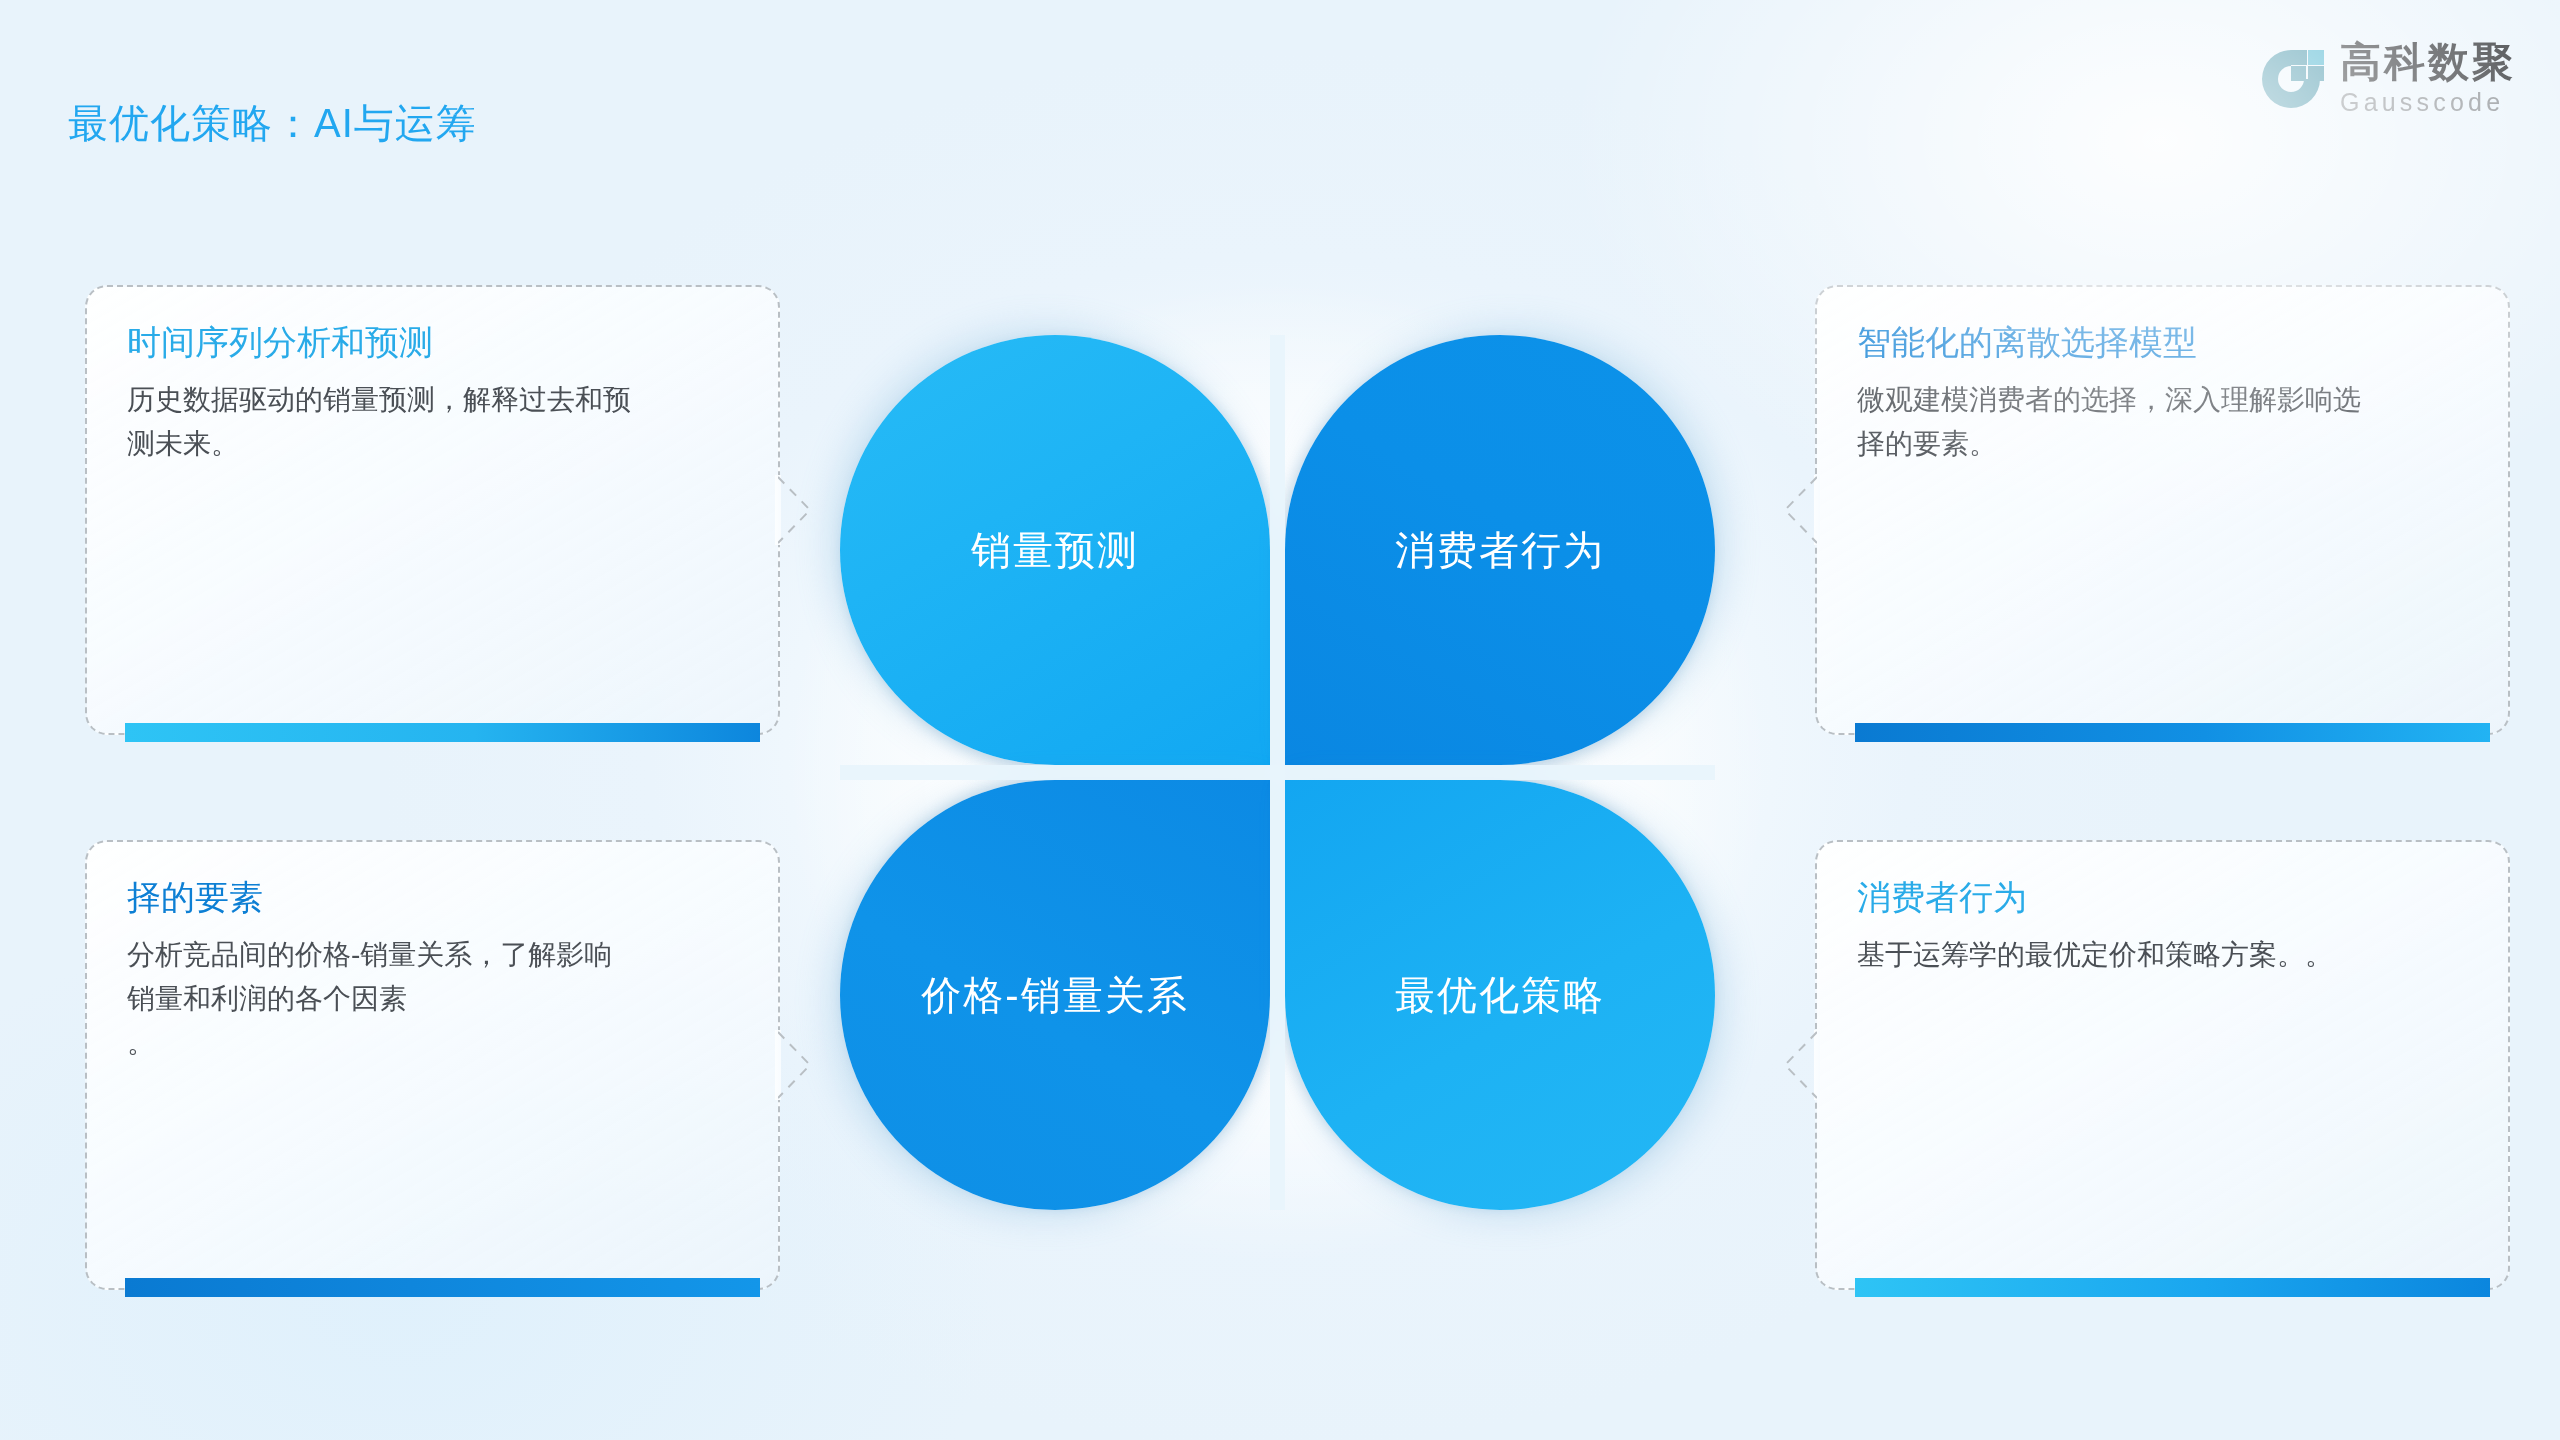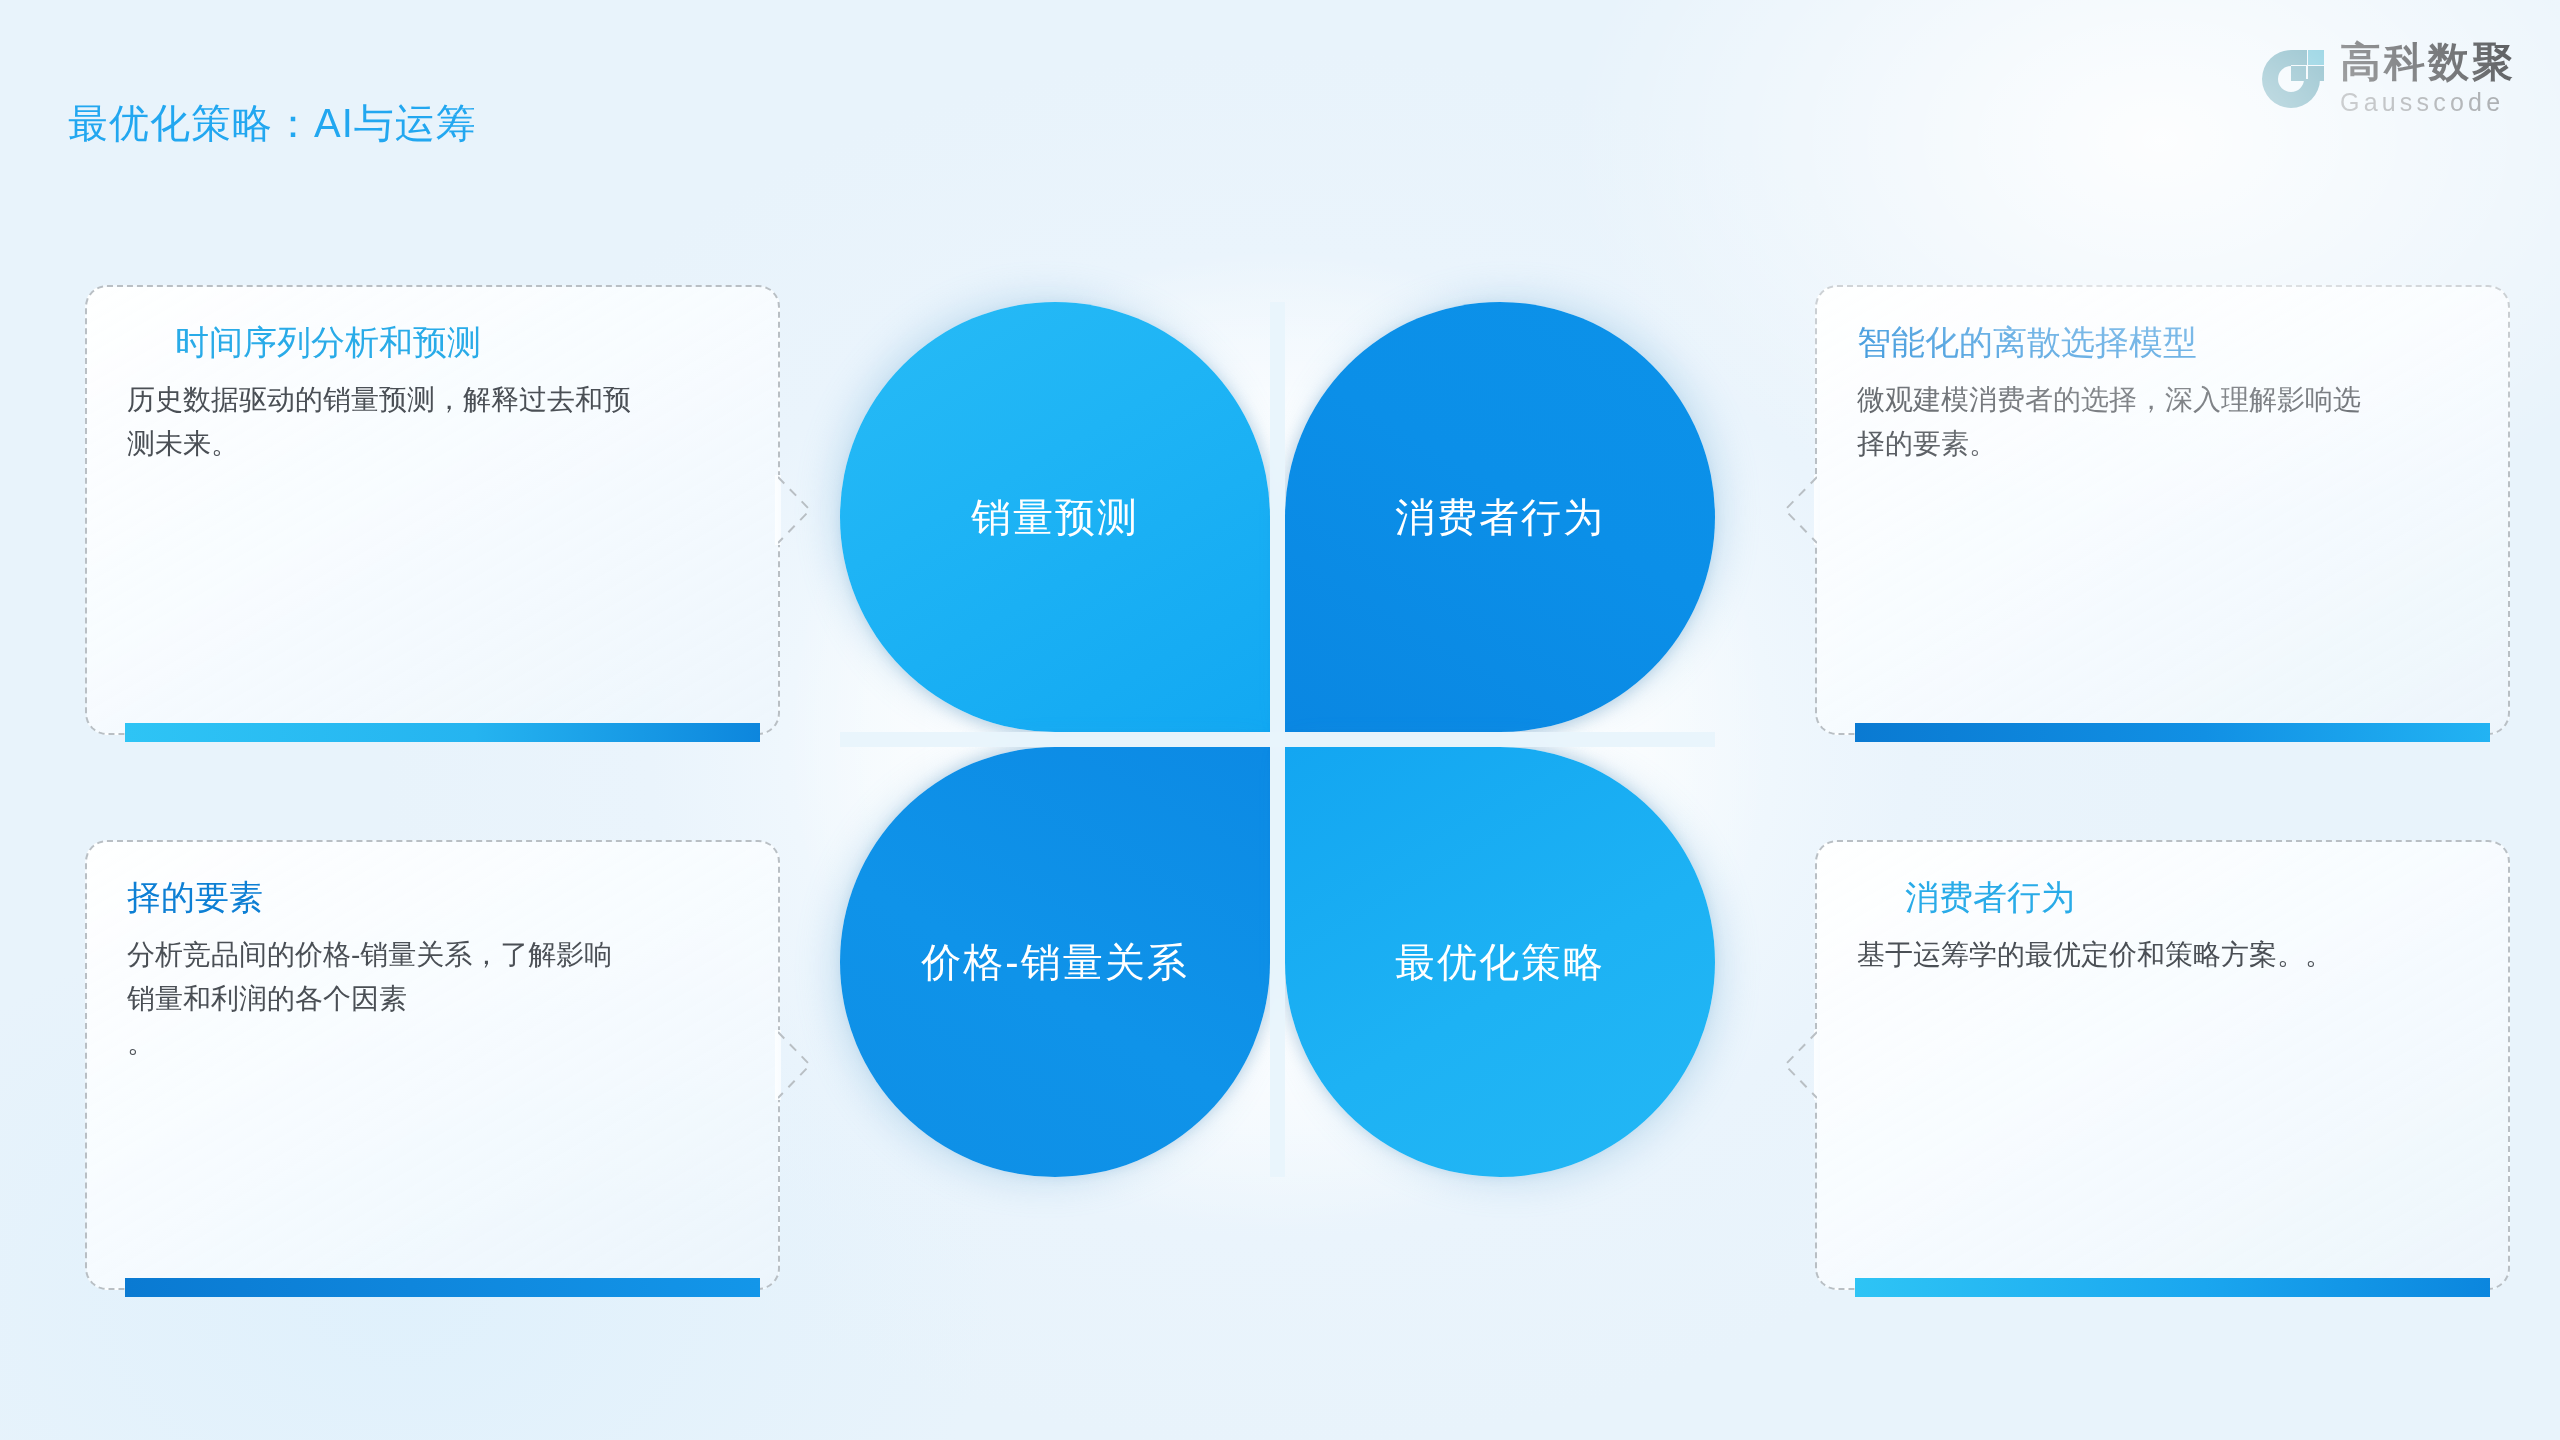--- a/index.html
+++ b/index.html
@@ -79,21 +79,21 @@
     background: linear-gradient(150deg, rgba(255,255,255,.95) 0%, rgba(250,253,255,.85) 45%, rgba(238,246,252,.75) 100%);
     padding: 34px 40px 0 40px;
   }
   .card-title {
     font-size: 34px;
     font-weight: 400;
     line-height: 1.25;
     margin-bottom: 14px;
     white-space: nowrap;
   }
-  .card-title.light { color: #29ABE8; margin-left: 48px; }
+  .card-title.light { color: #29ABE8; }
   .card-title.dark  { color: #0d7fd4; }
   .card-desc {
     font-size: 28px;
     line-height: 1.58;
     color: #4a4f55;
     white-space: pre-line;
   }
   .accent-bar {
     position: absolute;
     height: 19px;
@@ -136,21 +136,21 @@
     height: 70px;
     background: linear-gradient(90deg, rgba(252,254,255,1), rgba(248,252,255,1));
   }
   .notch-mask.right { right: -3px; }
   .notch-mask.left  { left: -3px; }
 
   
   .flower {
     position: absolute;
     left: 840px;
-    top: 302px;
+    top: 335px;
     width: 875px;
     height: 875px;
   }
   .petal {
     position: absolute;
     width: 430px;
     height: 430px;
     display: flex;
     align-items: center;
     justify-content: center;

